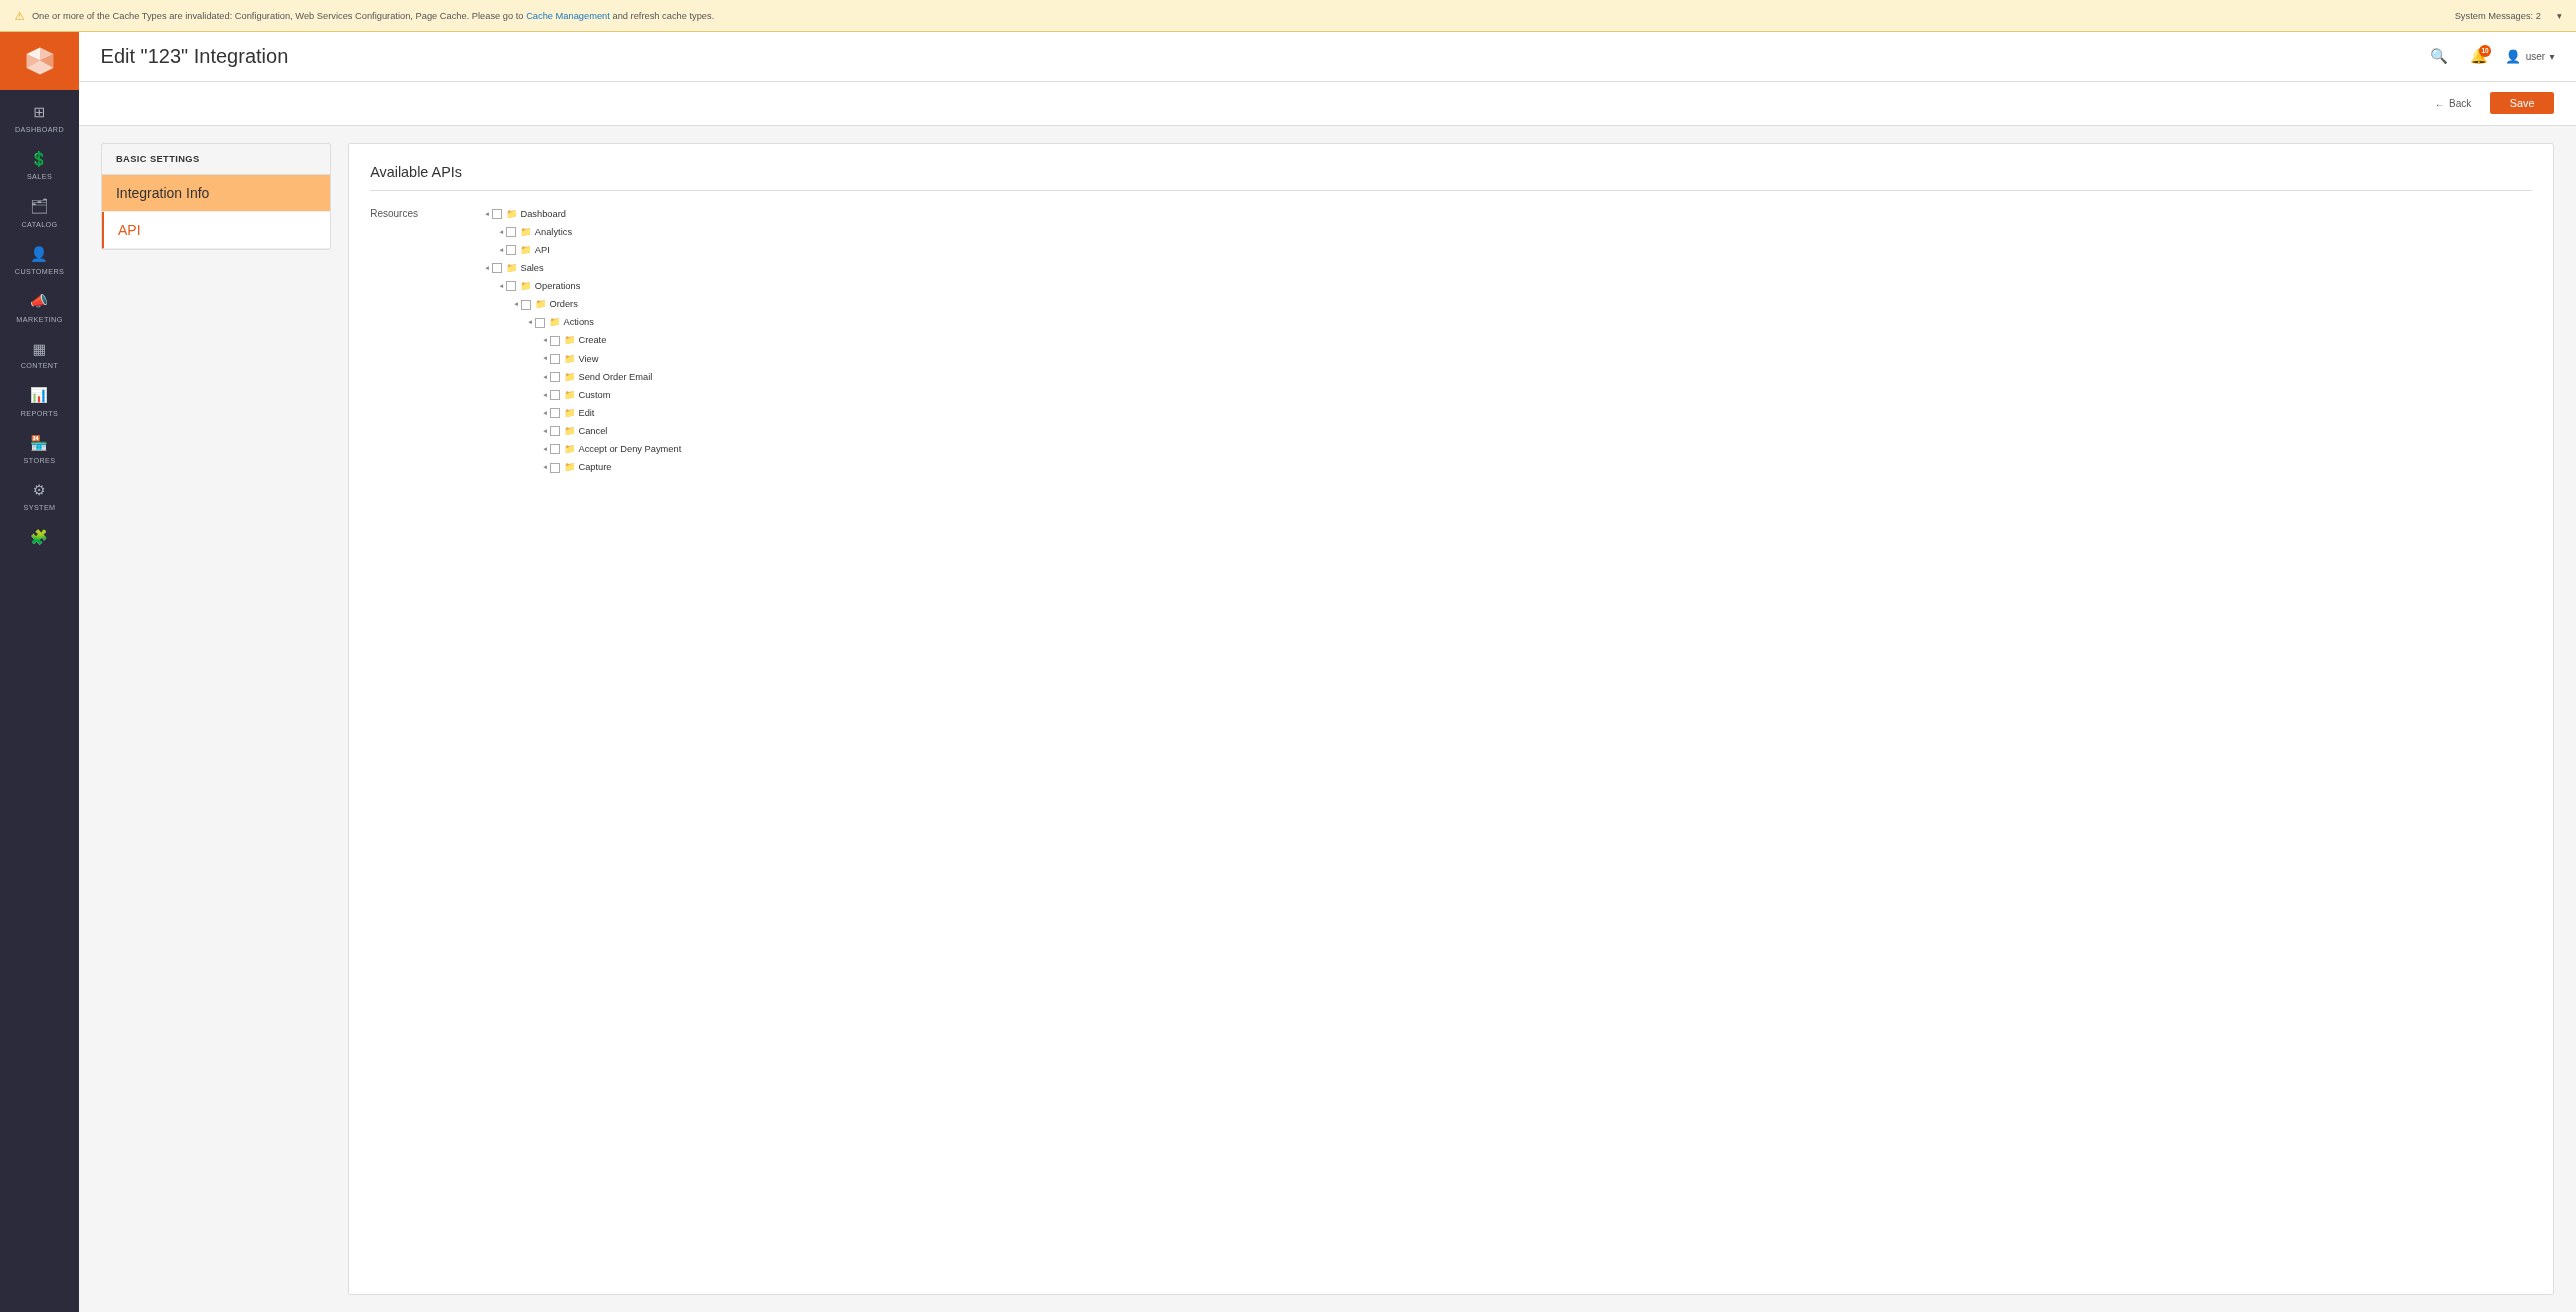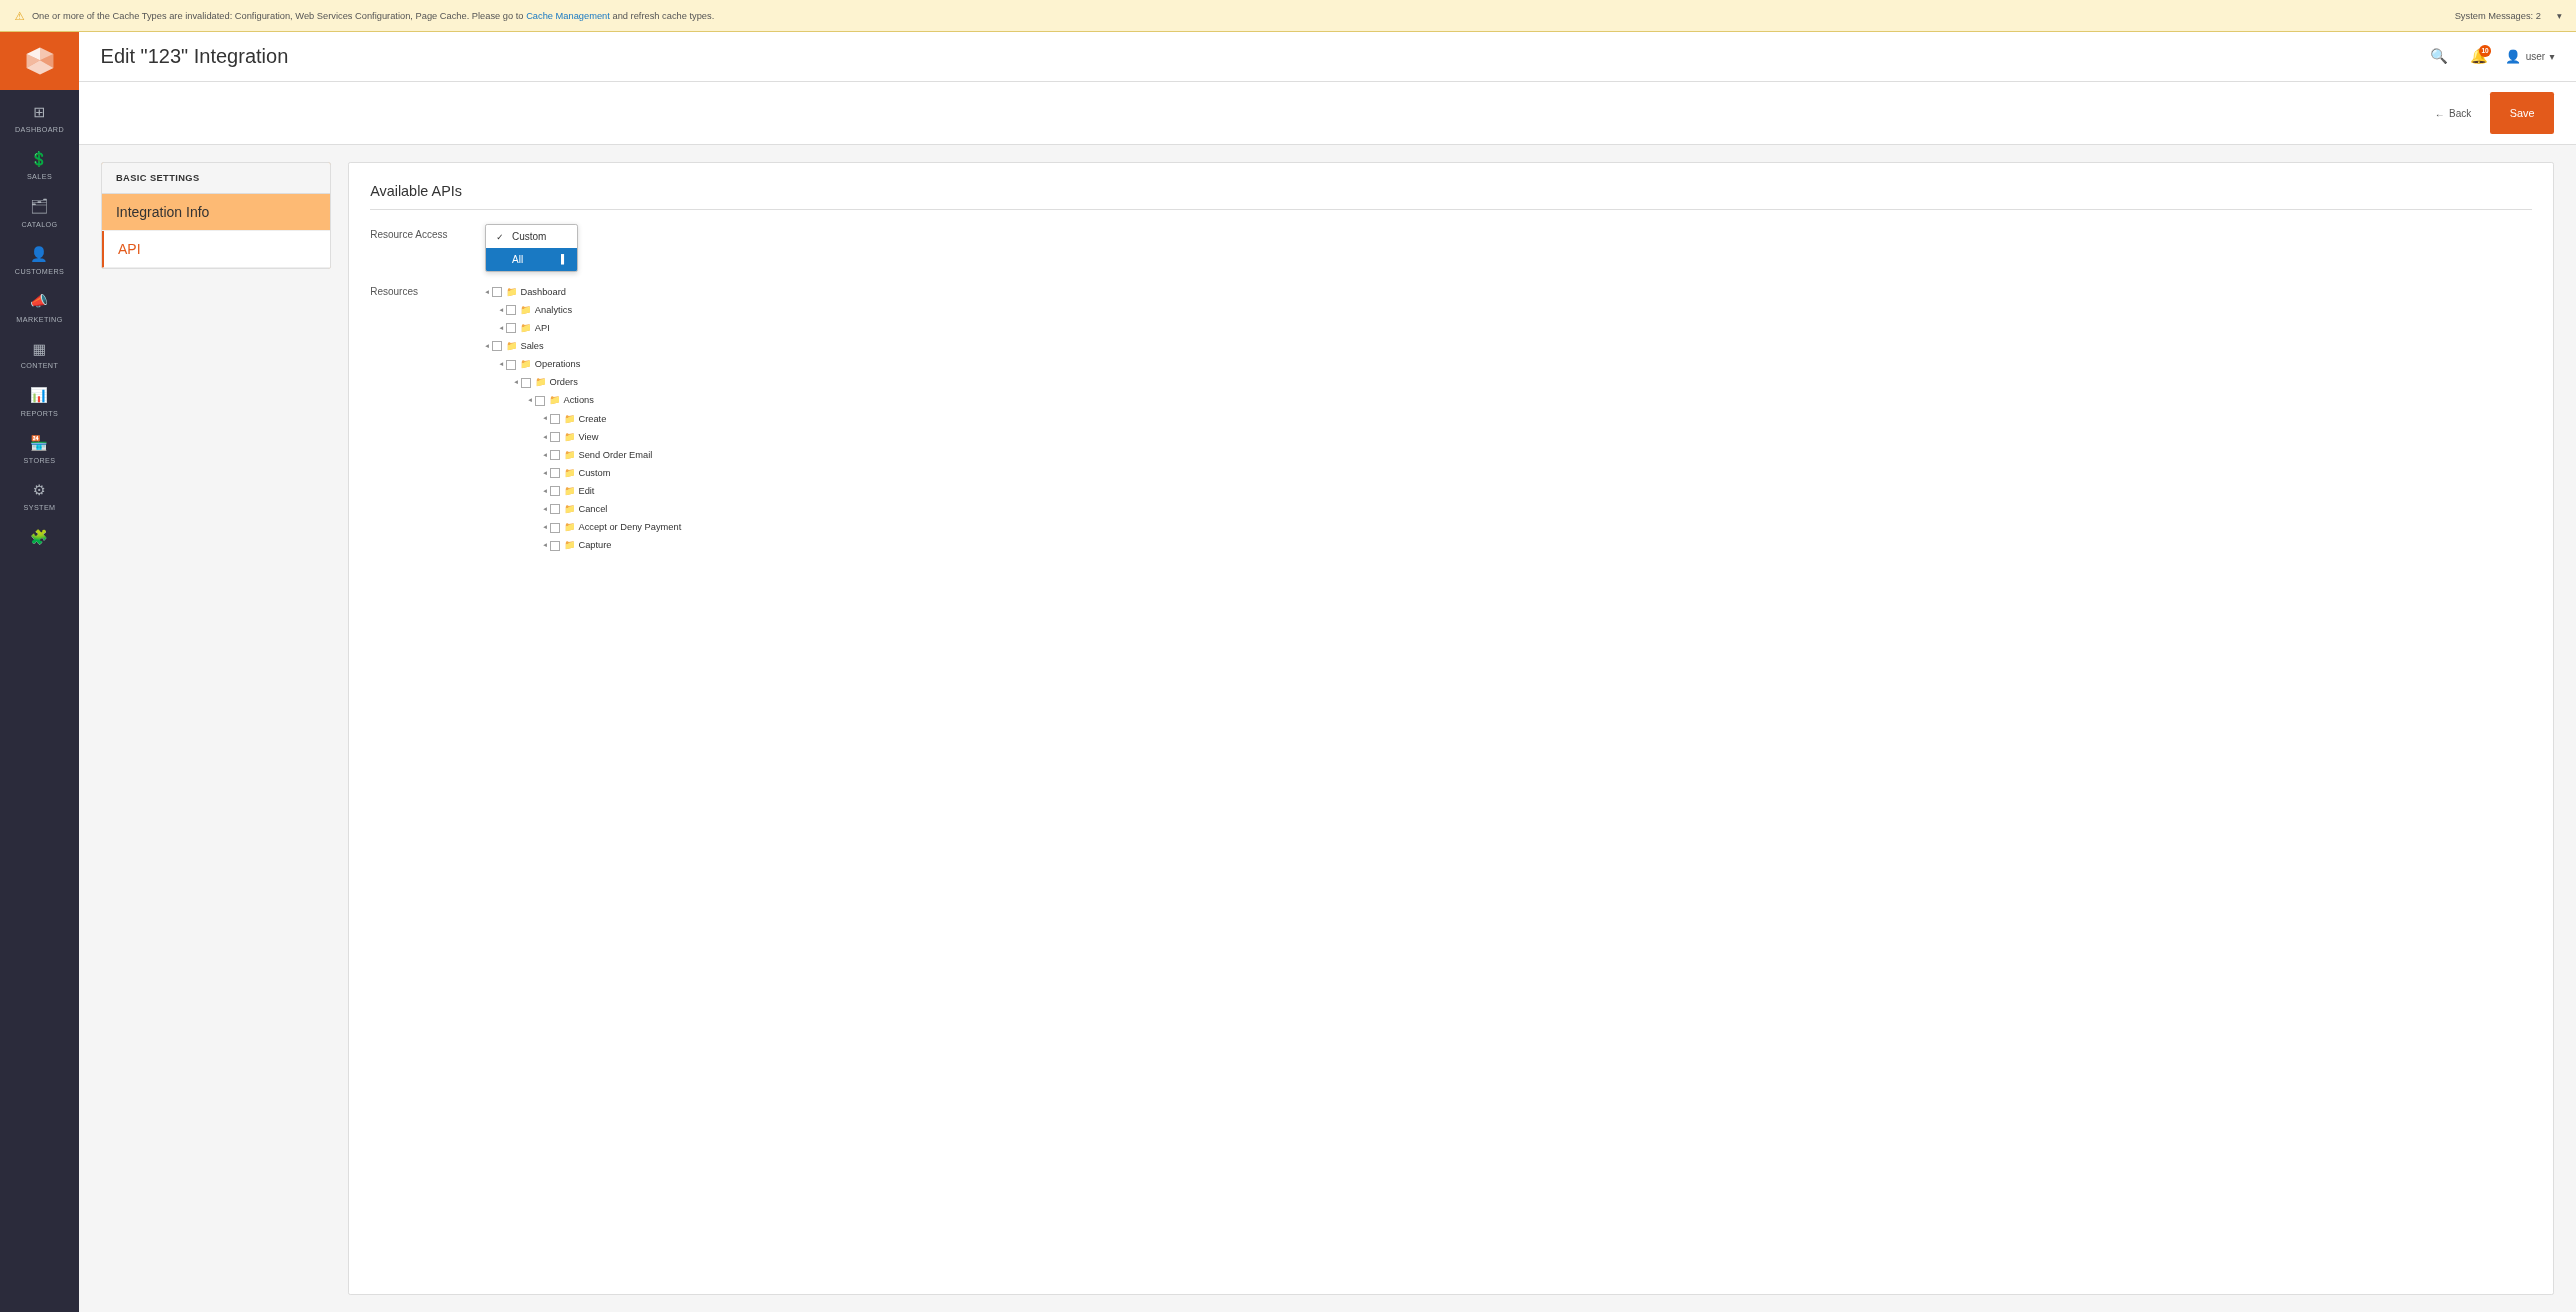--- a/index.html
+++ b/index.html
@@ -104,21 +104,21 @@
       justify-content: flex-end;
       gap: 8.6px;
     }
     .back-btn {
       background: none; border: none; cursor: pointer; color: #555;
       display: flex; align-items: center; gap: 4.3px; font-size: 10px;
       padding: 5.8px 10px;
     }
     .save-btn {
       background: #e35a1b; color: #fff; border: none; cursor: pointer;
-      padding: 15px 20px; font-size: 10.8px; border-radius: 2.2px; font-weight: 500;
+      padding: 5px 20px; font-size: 10.8px; border-radius: 2.2px; font-weight: 500;
     }
 
     
     .main-content { display: flex; flex: 1; padding: 17px 21.6px; gap: 17px; overflow: auto; }
 
     
     .left-panel { width: 230px; flex-shrink: 0; }
     .settings-panel { background: #fdba74; border: 0.7px solid #ddd; border-radius: 2.2px; overflow: hidden; }
     .settings-header {
       background: #f5f5f5; border-bottom: 0.7px solid #ddd;
@@ -283,36 +283,20 @@
           </div>
           <div class="settings-item active">
             <span>API</span>
           </div>
         </div>
       </div>
 
       <div class="right-panel">
         <div class="available-apis-title">Available APIs</div>
 
-        <div class="resource-row">
-          <div class="resource-label">Resource Access</div>
-          <div class="dropdown-wrapper">
-            <div class="dropdown-menu">
-              <div class="dropdown-item">
-                <span class="check">✓</span>
-                <span>Custom</span>
-              </div>
-              <div class="dropdown-item selected">
-                <span class="check"></span>
-                <span>All</span>
-                <span style="margin-left:auto; font-size:8.6px;">▌</span>
-              </div>
-            </div>
-          </div>
-        </div>
 
         <div class="resources-row" style="margin-top: 10px;">
           <div class="resources-label">Resources</div>
           <div class="tree">
 
             <div class="tree-item tree-indent-1">
               <span class="arrow">◂</span>
               <span class="checkbox-inline"></span>
               <span style="color:#c8a12c;">📁</span>
               <span class="item-label">Dashboard</span>

